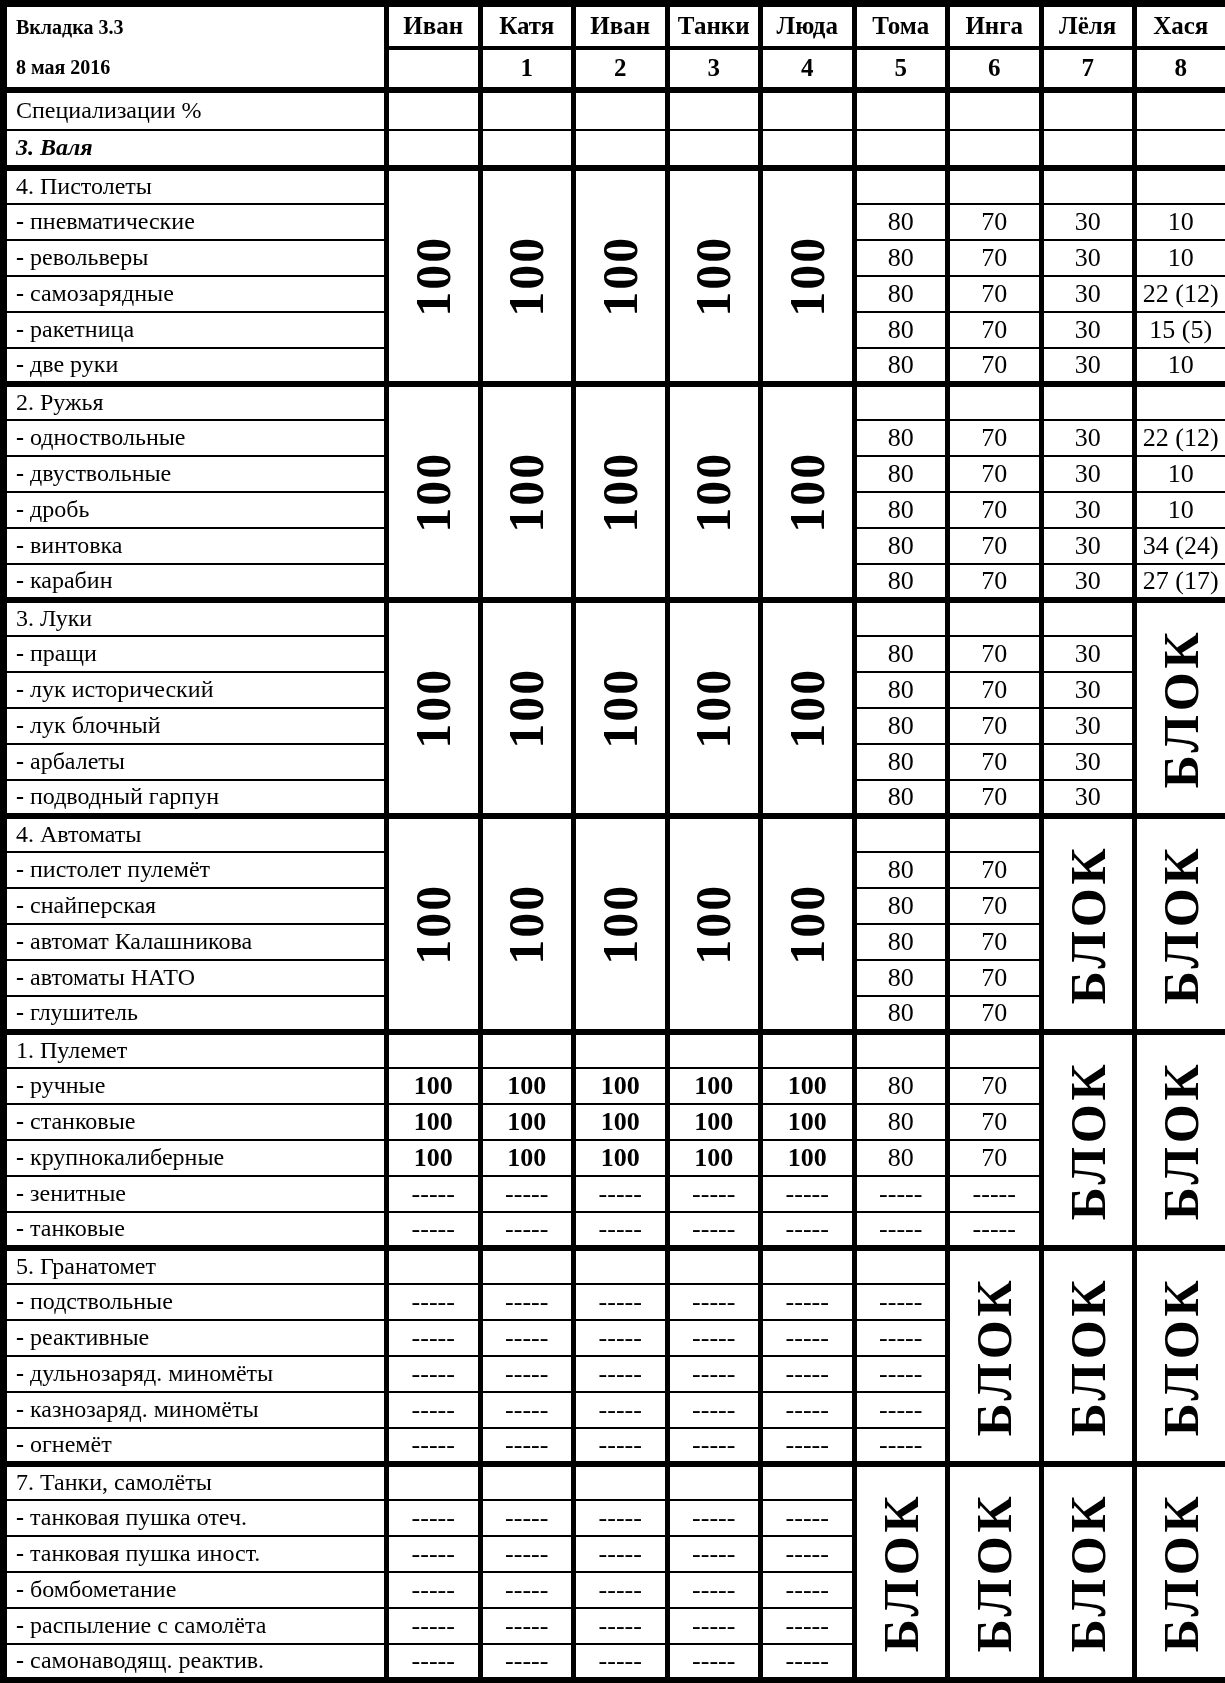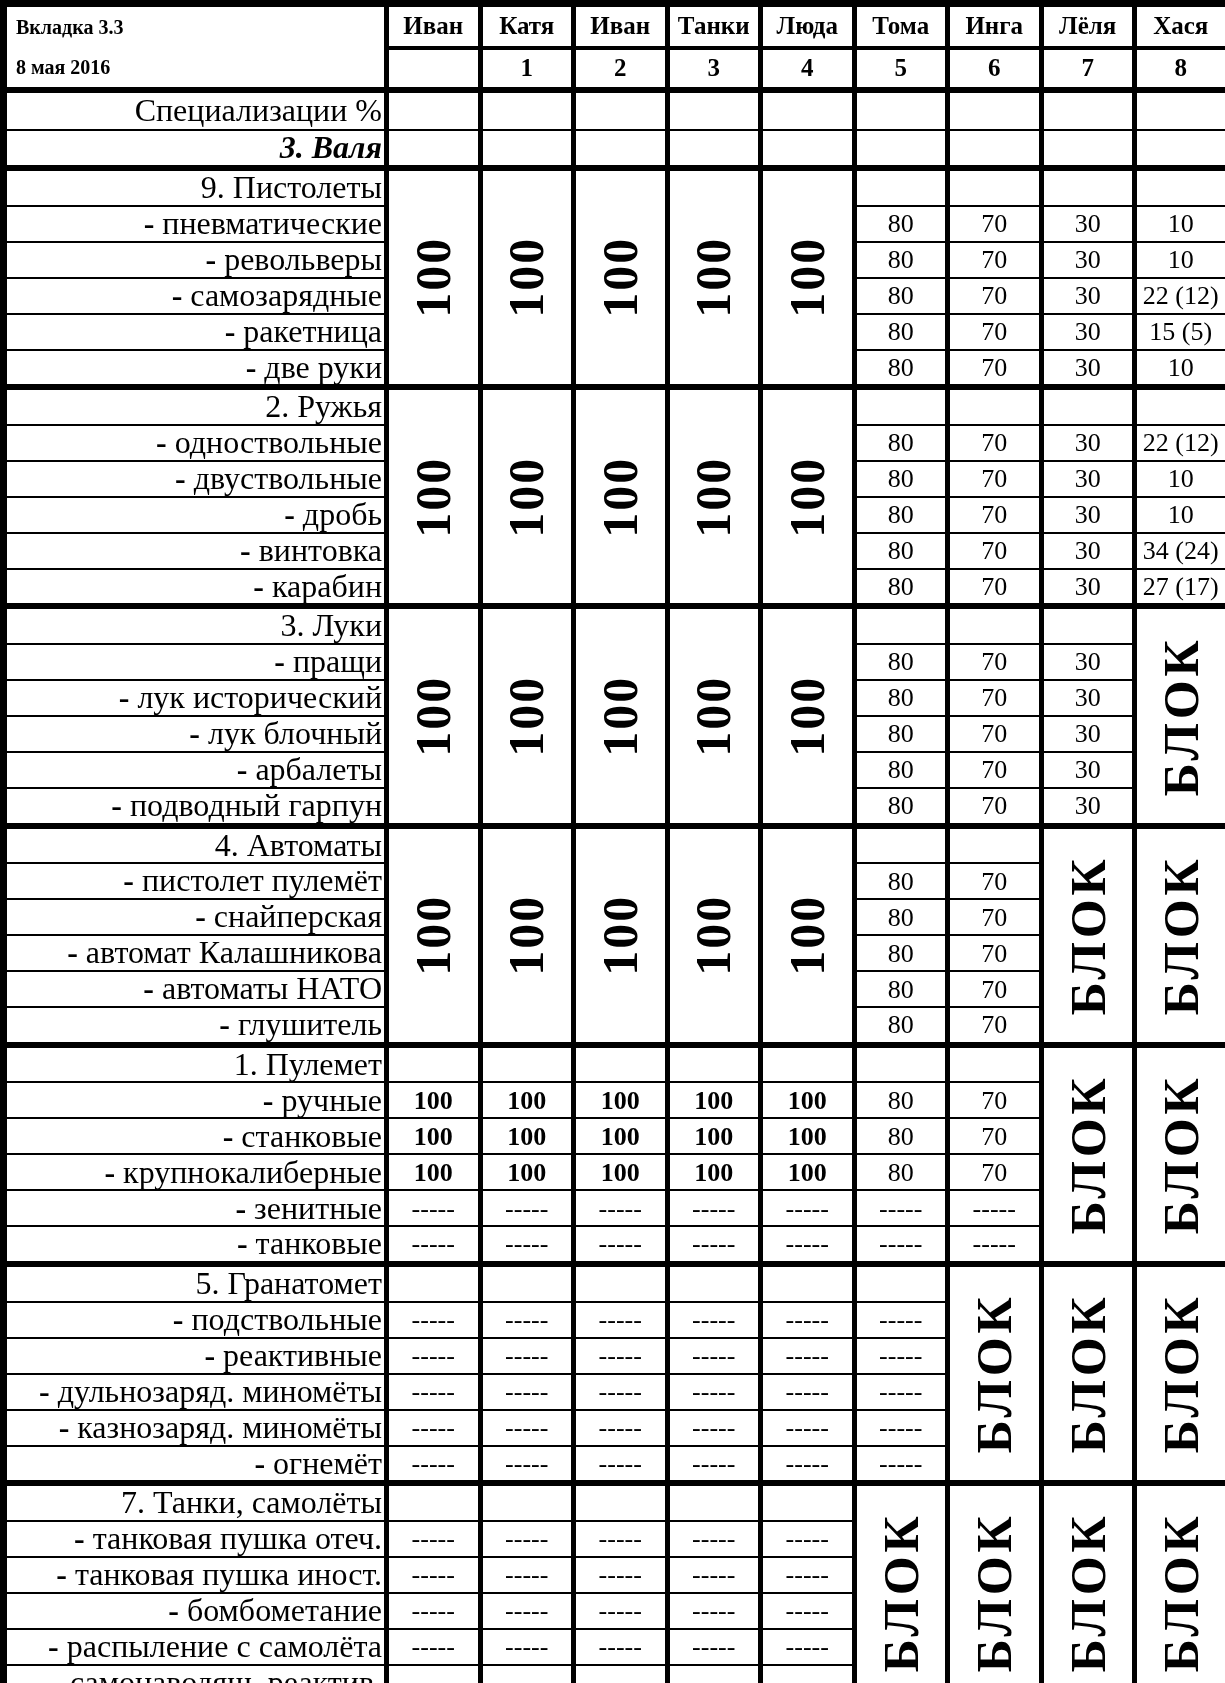--- a/index.html
+++ b/index.html
@@ -19,23 +19,23 @@
     border-right-width: 5px;
     height: 36px;
     padding: 0 2px;
     text-align: center;
     vertical-align: middle;
     font-size: 26px;
     line-height: 1.05;
     overflow: hidden;
   }
   td.label {
-    text-align: right;
+    text-align: left;
     padding-left: 9px;
-    font-size: 32px;
+    font-size: 24px;
     white-space: nowrap;
   }
   
   tr.r-names td { font-weight: bold; height: 42px; border-bottom-width: 4px; font-size: 25px; }
   tr.r-nums  td { font-weight: bold; height: 40px; border-bottom-width: 6px; font-size: 25px; }
   td.title-cell { text-align: left; padding-left: 9px; vertical-align: middle; }
   td.title-cell .tline { font-size: 20px; line-height: 40px; white-space: nowrap; }
   tr.r-spec td { height: 40px; }
   tr.r-person td { height: 38px; font-style: italic; }
   td.person-label { font-weight: bold; }
@@ -124,21 +124,21 @@
         <td></td>
         <td></td>
         <td></td>
         <td></td>
         <td></td>
         <td></td>
         <td></td>
         <td></td>
       </tr>
       <tr class="sec">
-        <td class="label">9. Пистолеты</td>
+        <td class="label">4. Пистолеты</td>
         <td class="vcell" rowspan="6">
           <div class="vwrap" style="height: 208px;">
             <span class="vtxt">100</span>
           </div>
         </td>
         <td class="vcell" rowspan="6">
           <div class="vwrap" style="height: 208px;">
             <span class="vtxt">100</span>
           </div>
         </td>

